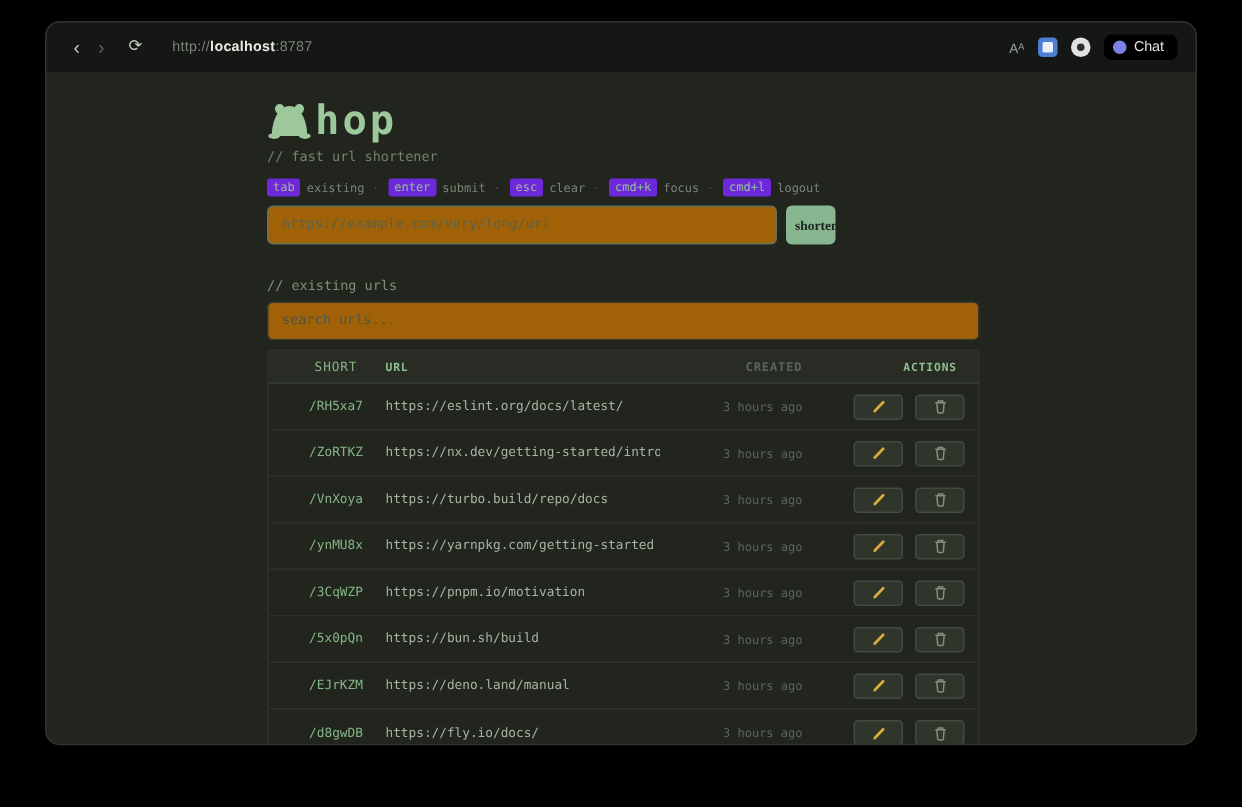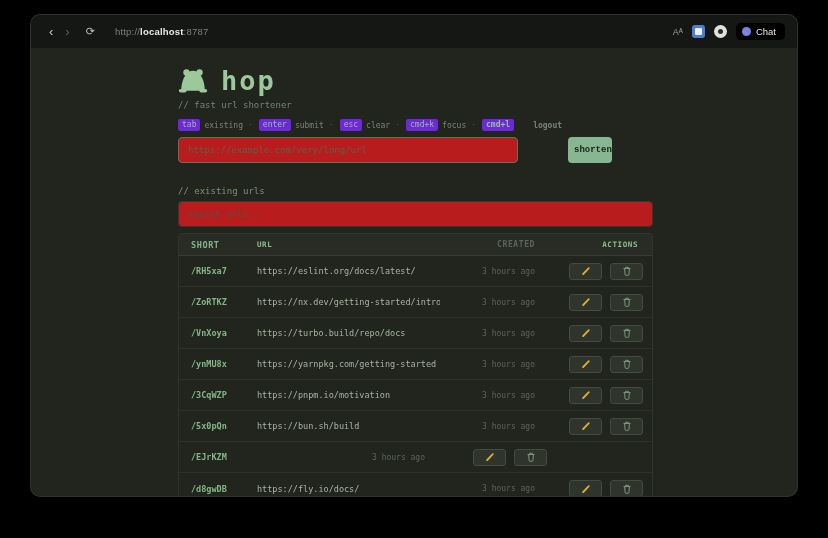--- a/index.html
+++ b/index.html
@@ -30,51 +30,51 @@
     background:#e9f0fb;border-radius:1px;}
   .ext-round{width:13px;height:13px;border-radius:50%;background:#dfe2de;position:relative;}
   .ext-round::after{content:"";position:absolute;left:4px;top:4px;width:5px;height:5px;
     background:#2a2d2a;border-radius:50%;}
   .chat-pill{display:flex;align-items:center;gap:5px;background:#000000;border:none;
     border-radius:5px;padding:3px 9px 3px 6px;color:#e3e5e2;font-size:9.5px;
     font-family:"Liberation Sans",sans-serif;}
   .chat-dot{width:9px;height:9px;border-radius:50%;background:var(--chat_blue,#7b82e3);}
   
   .col{width:475px;margin:17px 0 0 147px;}
-  .logo-row{display:flex;align-items:center;gap:13px;height:30px;}
+  .logo-row{display:flex;align-items:center;gap:2px;height:30px;}
   .frog{color:var(--logo_green,#9cc89c);display:flex;}
   .logo-text{font-size:27px;font-weight:bold;color:var(--logo_green,#9cc89c);letter-spacing:2px;line-height:1;}
   .tagline{margin-top:5px;font-size:9px;color:var(--muted_green,#74846e);}
   .shortcuts{margin-top:9px;display:flex;align-items:center;gap:6px;font-size:8px;}
   .shortcuts kbd{background:#6d28d9;border-radius:2px;padding:1px 4px 2px;color:#a9b0a2;
     font-family:inherit;font-size:8px;}
   .shortcuts kbd.accent{color:var(--accent_green,#93c193);}
   .shortcuts .desc{color:#7a8375;margin-left:-1px;}
   .shortcuts .sep{color:#4a5146;}
   .form-row{margin-top:6px;display:flex;gap:6px;}
-  input{background:#b91c1c;border:1px solid #3a4036;border-radius:4px;color:#c6cec0;
+  input{background:#a16207;border:1px solid #3a4036;border-radius:4px;color:#c6cec0;
     font-family:"DejaVu Sans Mono",monospace;font-size:9px;padding:0 9px;height:26px;outline:none;}
   input::placeholder{color:#59624f;}
   .url-input{width:340px;border-color:#647257;}
   .slug-input{width:70px;}
-  .shorten-btn{width:44px;height:26px;border:none;border-radius:4px;
+  .shorten-btn{width:33px;height:26px;border:none;border-radius:4px;
     background:var(--button_green,#87b791);color:var(--button_text,#20241e);
-    font-family:Liberation Mono, monospace;font-size:9px;font-weight:bold;margin-left:44px;}
+    font-family:Liberation Serif, serif;font-size:9px;font-weight:bold;}
   .section-title{margin-top:23px;font-size:9px;color:#7d9178;}
   .search-input{margin-top:5px;width:475px;border-color:#333931;}
   .search-input::placeholder{color:#4d564a;}
   
   .table{margin-top:6px;border:1px solid #2e332b;border-radius:3px;overflow:hidden;}
   .trow,.thead{display:grid;grid-template-columns:72px 1fr 110px 96px;align-items:center;
     padding:0 6px;}
   .thead{height:22px;background:#282c25;border-bottom:1px solid #363c33;}
   .th{font-size:7.5px;font-weight:bold;letter-spacing:.6px;color:#8fbf8f;}
   .trow{height:31px;border-bottom:1px solid #2c3129;}
   .trow:last-child{border-bottom:none;}
-  .c-short{font-size:8.5px;font-weight:bold;color:#84b585;padding-left:6px;}
+  .c-short{font-size:8.5px;font-weight:normal;color:#84b585;padding-left:6px;text-align:center;}
   .th.c-short{padding-left:6px;}
   .c-url{font-size:8.5px;color:var(--row_url_text,#a9b3a2);white-space:nowrap;overflow:hidden;}
   .c-created{font-size:8px;color:var(--time_text,#5c6557);text-align:right;padding-right:15px;white-space:nowrap;}
   .c-actions{display:flex;justify-content:flex-end;gap:8px;padding-right:3px;}
   .act{width:33px;height:17px;background:#30352c;border:1px solid #434a41;border-radius:3px;
     display:flex;align-items:center;justify-content:center;padding:0;}
   .pencil{color:var(--pencil_yellow,#d9ab3f);}
   .trash{color:var(--trash_grey,#7e937f);}
 </style>
 </head>
@@ -133,21 +133,21 @@
     <span class="desc">clear</span>
     <span class="sep">·</span>
   </span>
 
   <span style="display:flex;align-items:center;gap:5px;">
     <kbd class="accent">cmd+k</kbd>
     <span class="desc">focus</span>
     <span class="sep">·</span>
   </span>
 
-  <span style="display:flex;align-items:center;gap:20px;font-weight:bold;">
+  <span style="display:flex;align-items:center;gap:5px;">
     <kbd class="accent">cmd+l</kbd>
     <span class="desc">logout</span>
 
   </span>
 </div>
 
     <div class="form-row">
       <input class="url-input" placeholder="https://example.com/very/long/url" style="">
       <button class="shorten-btn">shorten</button>
     </div>
@@ -285,20 +285,21 @@
           <path d="M2.5 3.5 H9.5"></path>
                   <path d="M4.5 3.3 V2.3 H7.5 V3.3"></path>
           <path d="M3.6 3.8 L4.1 9.6 Q4.2 10.3 5 10.3 H7 Q7.8 10.3 7.9 9.6 L8.4 3.8"></path>
         </svg>
       </button>
     </div>
   </div>
 
   <div class="trow">
     <div class="c-short">/EJrKZM</div>
+    <div class="c-url">https://deno.land/manual</div>
     <div class="c-created">3 hours ago</div>
     <div class="c-actions">
       <button class="act pencil">
         <svg width="12" height="12" viewBox="0 0 12 12">
           <path d="M3.2 9 L8.8 3.2" stroke="currentColor" stroke-width="1.8" stroke-linecap="round" fill="none"></path>
           <path d="M2.4 10 L3.6 9.7 L2.8 8.9 Z" fill="currentColor"></path>
         </svg>
       </button>
       <button class="act trash">
         <svg width="12" height="12" viewBox="0 0 12 12" fill="none" stroke="currentColor" stroke-width="1">

